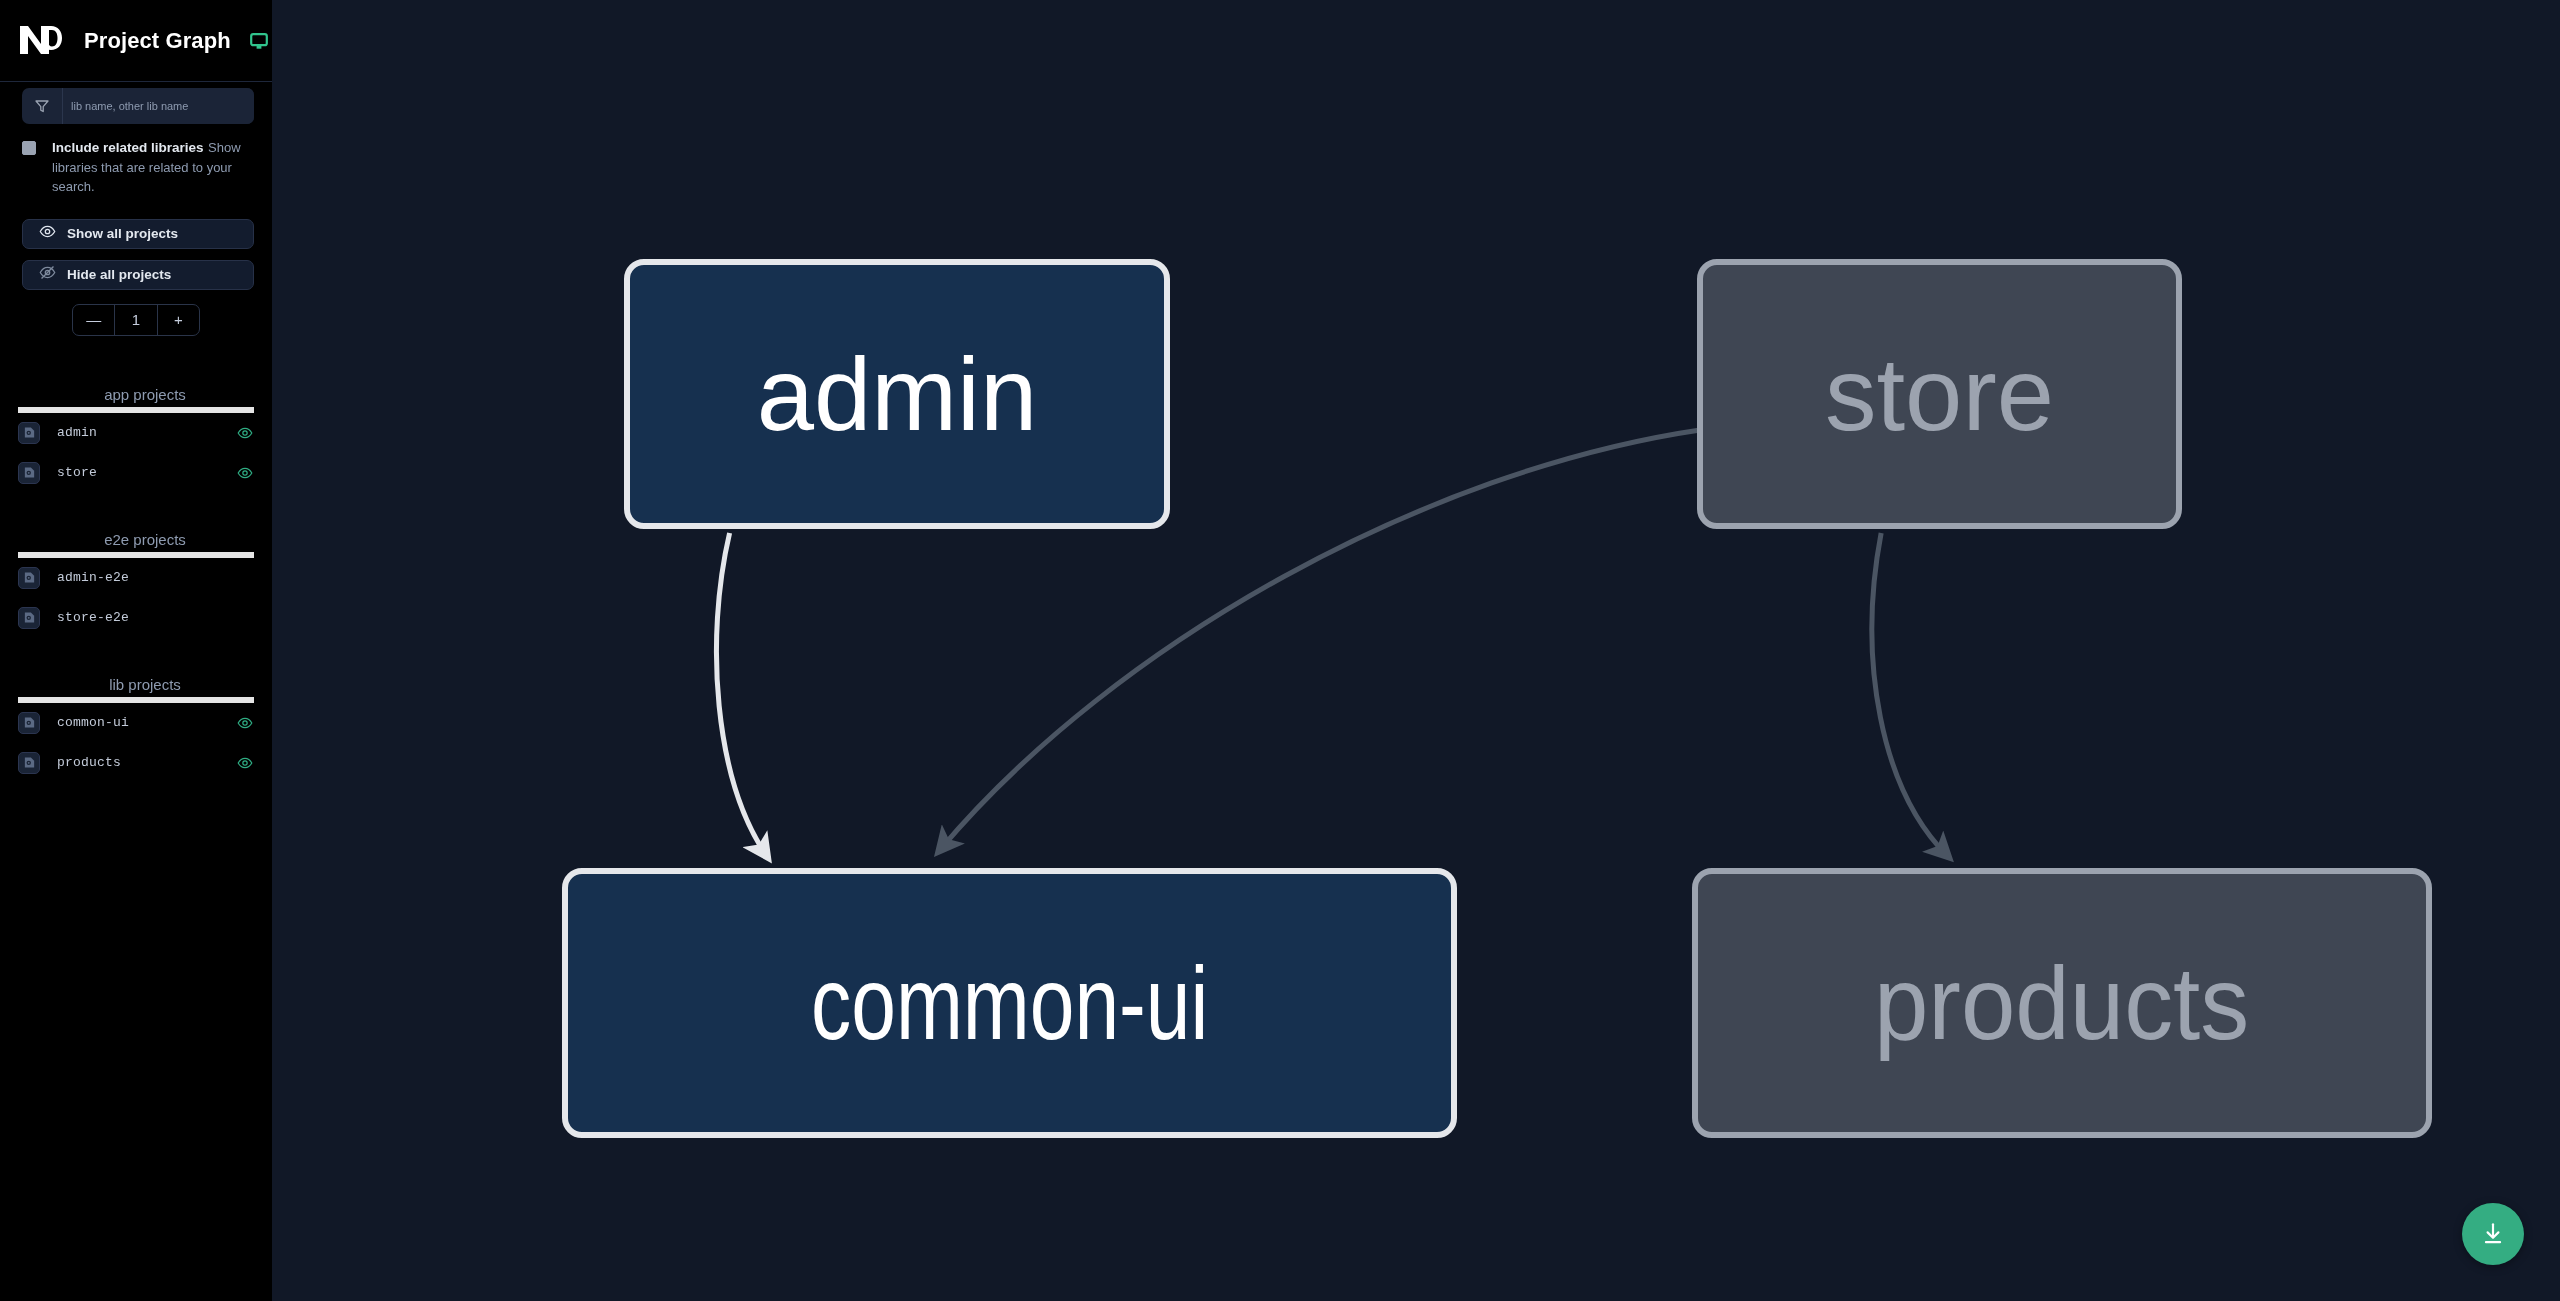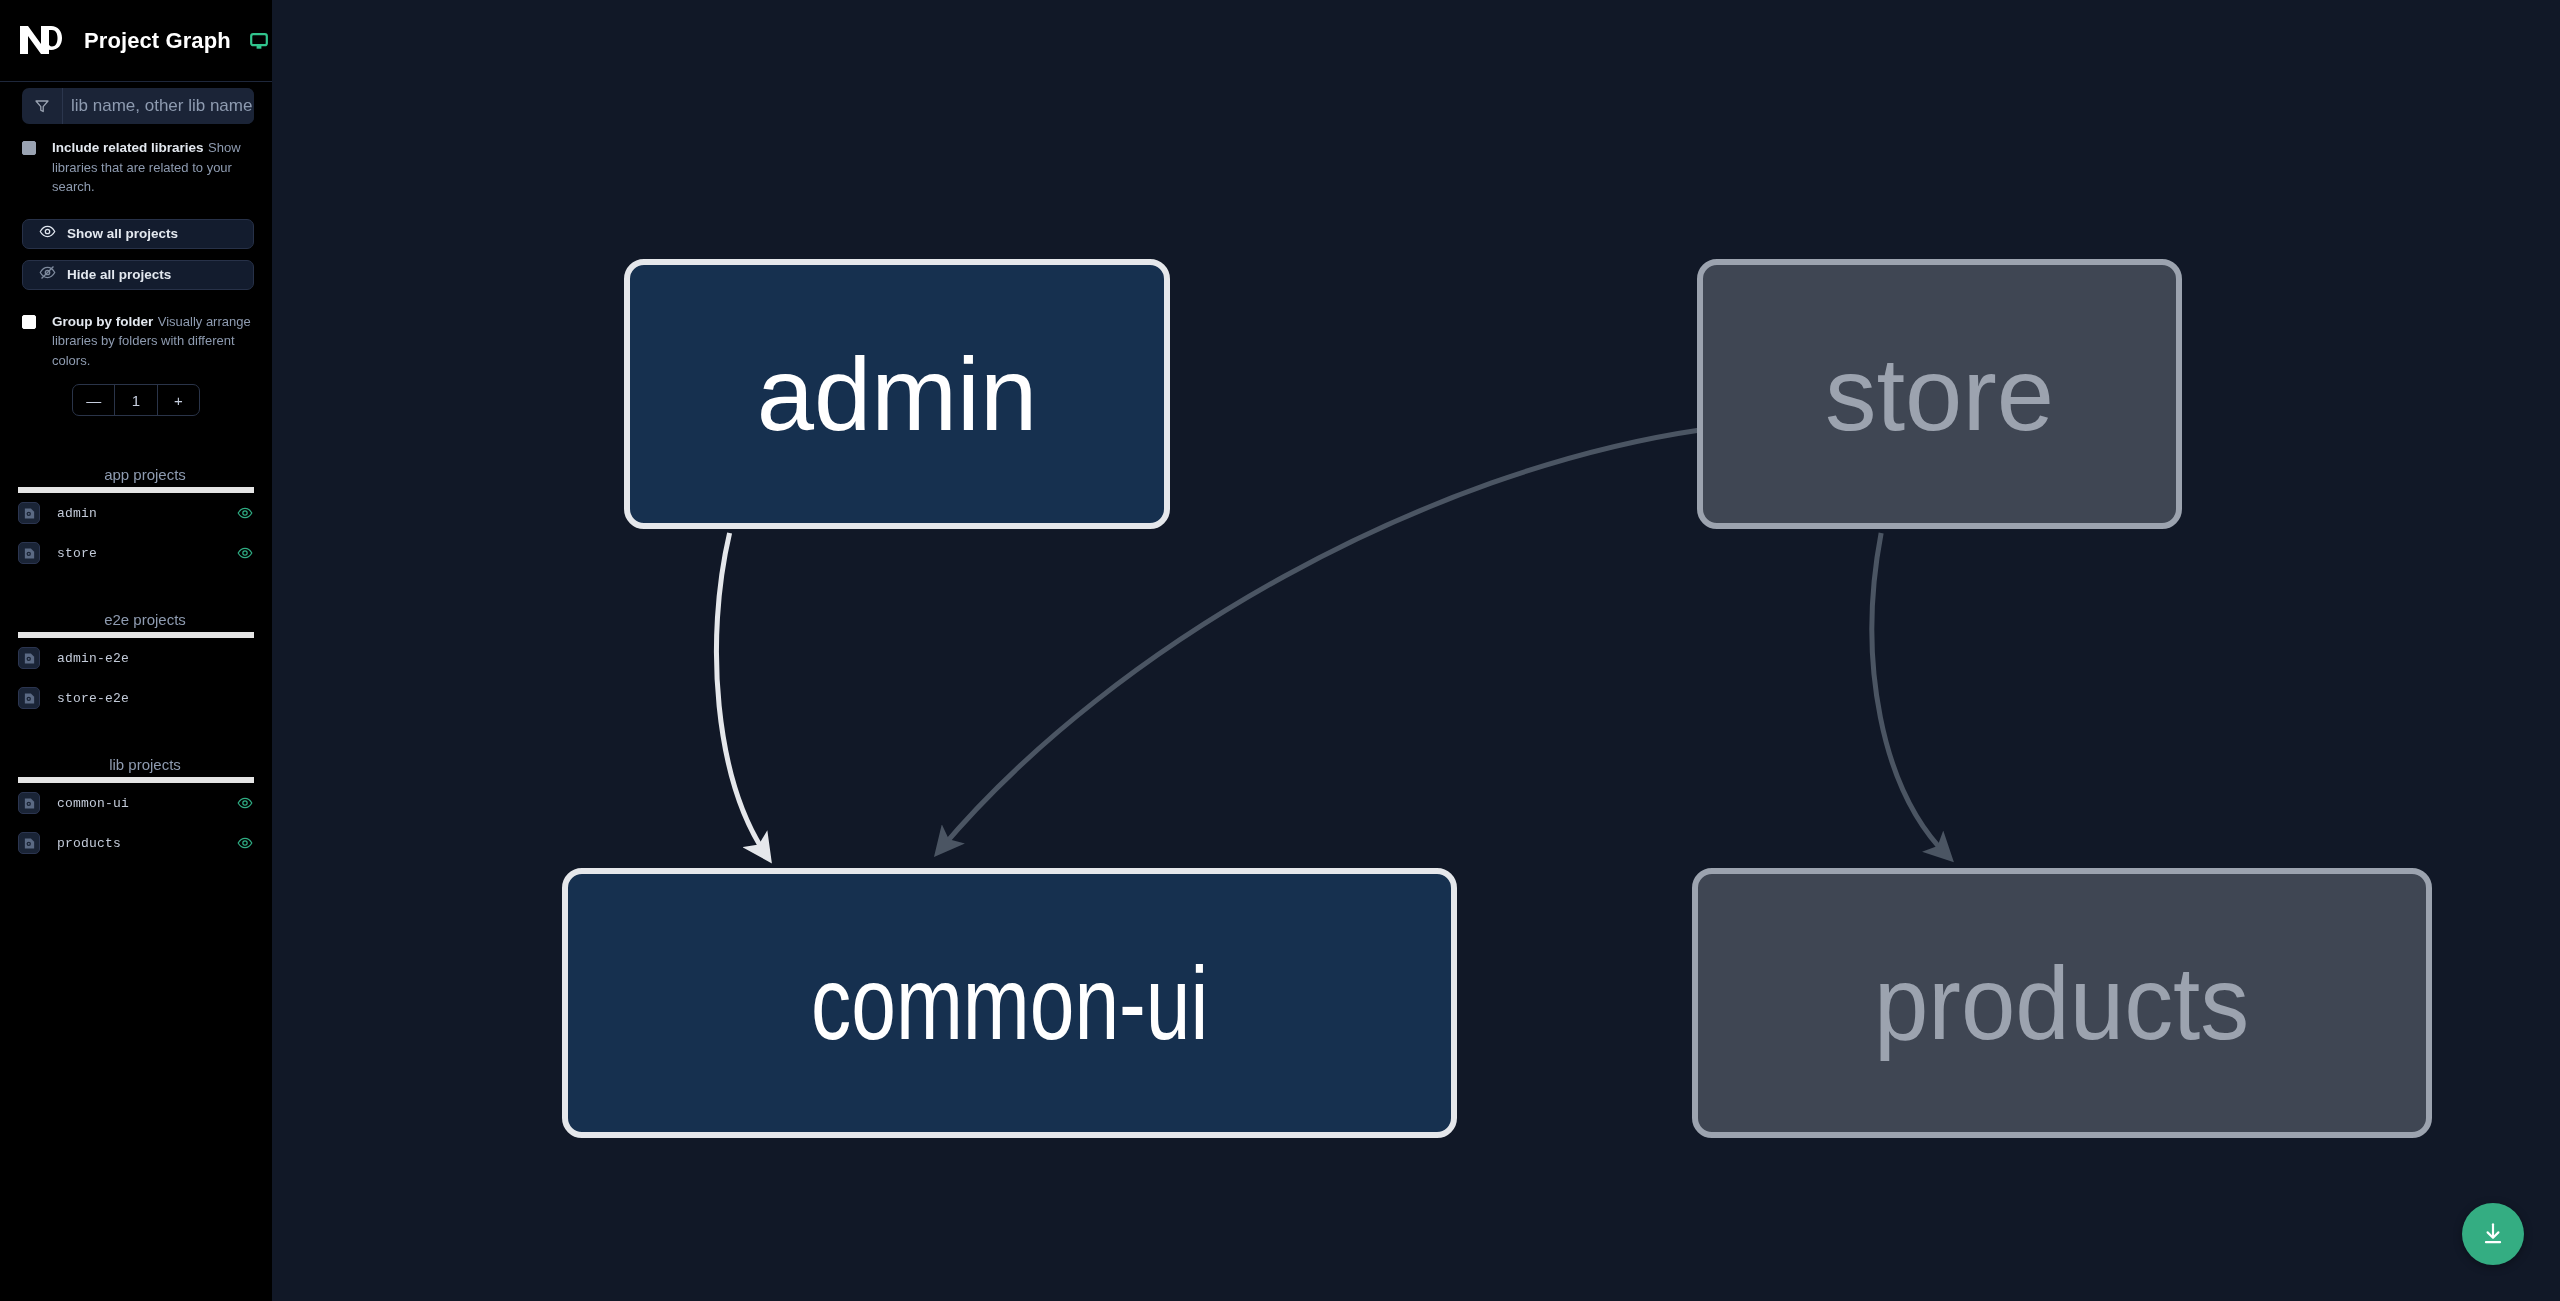--- a/index.html
+++ b/index.html
@@ -54,21 +54,21 @@
     border-radius: 7px;
     display: flex; align-items: center;
     overflow: hidden;
   }
   .sb-search .funnel {
     width: 40px; height: 36px; display:flex; align-items:center; justify-content:center;
     flex: 0 0 40px;
   }
   .sb-search input {
     flex: 1; background: #1b2437; border: none; outline: none;
-    color: #cdd5e1; font-size: 17px;
+    color: #cdd5e1; font-size: 11px;
     font-family: "Liberation Sans", sans-serif;
     height: 36px; padding: 0 8px;
     border-left: 1px solid #2b364d;
   }
   .sb-search input::placeholder { color: #8e9bb0; }
 
   .chk-row {
     display: flex; align-items: flex-start;
     padding: 14px 20px 0 22px; gap: 16px;
   }
@@ -230,27 +230,20 @@
       <span>
         <svg width="17" height="17" viewBox="0 0 20 20" xmlns="http://www.w3.org/2000/svg">
           <path d="M1.5 10 C4 5.5 7 4 10 4 C13 4 16 5.5 18.5 10 C16 14.5 13 16 10 16 C7 16 4 14.5 1.5 10 Z" fill="none" stroke="#7e8a9d" stroke-width="1.5"></path>
           <circle cx="10" cy="10" r="2.6" fill="none" stroke="#7e8a9d" stroke-width="1.5"></circle>
           <line x1="3" y1="17" x2="17" y2="3" stroke="#7e8a9d" stroke-width="1.6"></line>
         </svg>
       </span>
       <span class="lbl">Hide all projects</span>
     </div>
 
-    <div class="chk-row" style="padding-top:22px">
-      <span class="chk white"></span>
-      <span class="chk-text">
-        <span class="chk-title">Group by folder</span>
-        <span class="chk-desc">Visually arrange libraries by folders with different colors.</span>
-      </span>
-    </div>
 
 
     <div class="stepper">
       <div>—</div>
       <div class="mid">1</div>
       <div>+</div>
     </div>
 
     <div style="height:44px"></div>
     <div class="grp-label">app projects</div>

